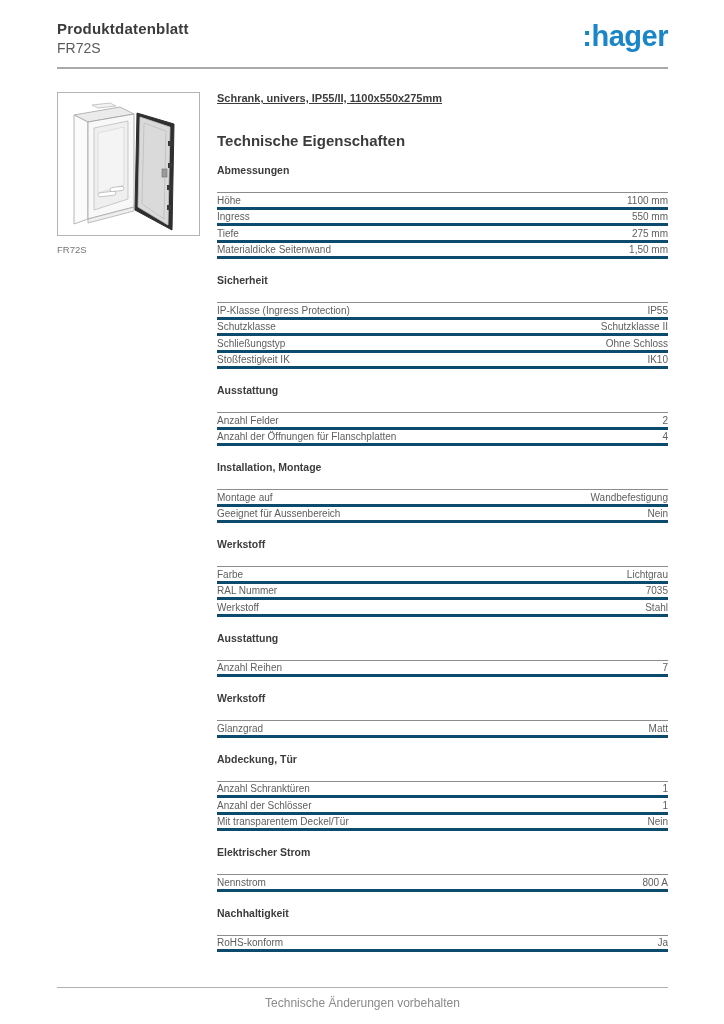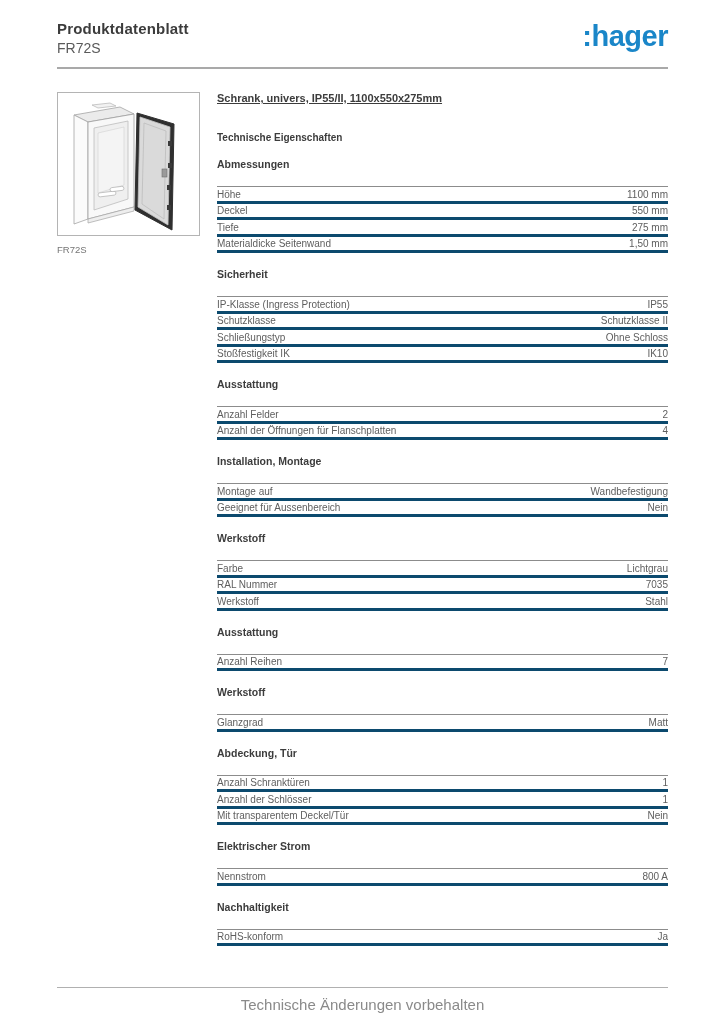--- a/index.html
+++ b/index.html
@@ -27,21 +27,21 @@
   .left-col { position:absolute; left:57px; top:92px; width:143px; }
   .image-frame {
     width:143px; height:144px; border:1px solid #b4b4b4; background:#ffffff;
     display:flex; align-items:center; justify-content:center;
   }
   .image-caption { margin-top:8px; font-size:9.5px; color:#757575; }
 
   
   .right-col { position:absolute; left:217px; top:92px; width:451px; }
   .product-title { font-size:11px; font-weight:bold; color:#3c3c3c; line-height:1.2;text-decoration:underline; }
-  .tech-heading { margin-top:27px; font-size:10px; font-weight:bold; color:#3c3c3c; }
+  .tech-heading { margin-top:27px; font-size:15px; font-weight:bold; color:#3c3c3c; }
   .sections { margin-top:15px; }
   .spec-section { margin-bottom:15px; }
   .section-title {
     font-size:10.5px; font-weight:bold; color:#3c3c3c;
     padding-bottom:16px; border-bottom:1px solid #8c8c8c;
   }
   .spec-row {
     display:flex; justify-content:space-between; align-items:baseline;
     font-size:10px; color:#5e5e5e; line-height:11px;
     padding:1.5px 0 1px; border-bottom:3px solid #0c4a6e;
@@ -49,21 +49,21 @@
   .spec-label { text-align:left; }
   .spec-value { text-align:right; white-space:nowrap; padding-left:12px; }
 
   
   .doc-footer {
     position:absolute; left:57px; right:56px; top:987px;
     border-top:1px solid #b0b0b0; padding-top:8px;
     display:flex; justify-content:space-between; align-items:baseline;
   }
   .footer-left  { font-size:9px; font-weight:bold; color:#3c3c3c; text-decoration:none;margin-top:35px; }
-  .footer-center{ font-size:15px; color:#8a8a8a; position:absolute; left:0; right:0; text-align:center; top:8px; }
+  .footer-center{ font-size:12px; color:#8a8a8a; position:absolute; left:0; right:0; text-align:center; top:8px; }
   .footer-right { font-size:14px; font-weight:bold; color:#3c3c3c; }
 </style>
 </head>
 <body>
 
 <div class="page">
 
   <div class="doc-header">
     <div class="doc-title">Produktdatenblatt</div>
     <div class="doc-subtitle">FR72S</div>
@@ -113,21 +113,21 @@
     <div class="tech-heading">Technische Eigenschaften</div>
     <div class="sections">
   <div class="spec-section">
     <div class="section-title">Abmessungen</div>
     <div class="section-rows">
             <div class="spec-row">
               <span class="spec-label">Höhe</span>
               <span class="spec-value">1100 mm</span>
             </div>
             <div class="spec-row">
-              <span class="spec-label">Deckel</span>
+              <span class="spec-label">Ingress</span>
               <span class="spec-value">550 mm</span>
             </div>
             <div class="spec-row">
               <span class="spec-label">Tiefe</span>
               <span class="spec-value">275 mm</span>
             </div>
             <div class="spec-row">
               <span class="spec-label">Materialdicke Seitenwand</span>
               <span class="spec-value">1,50 mm</span>
             </div>

